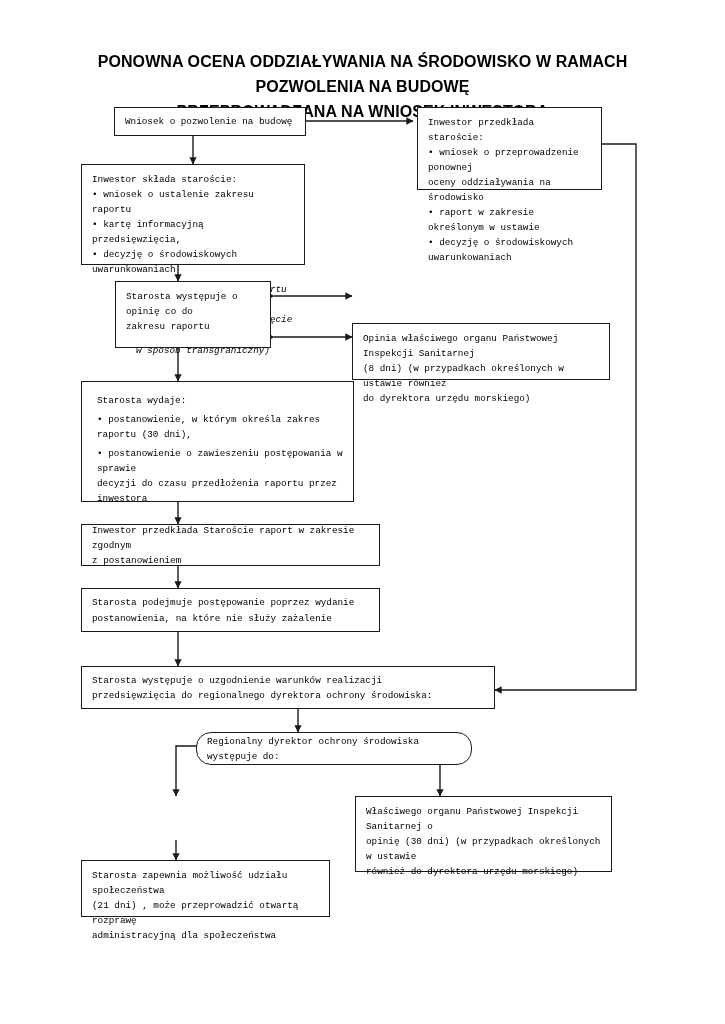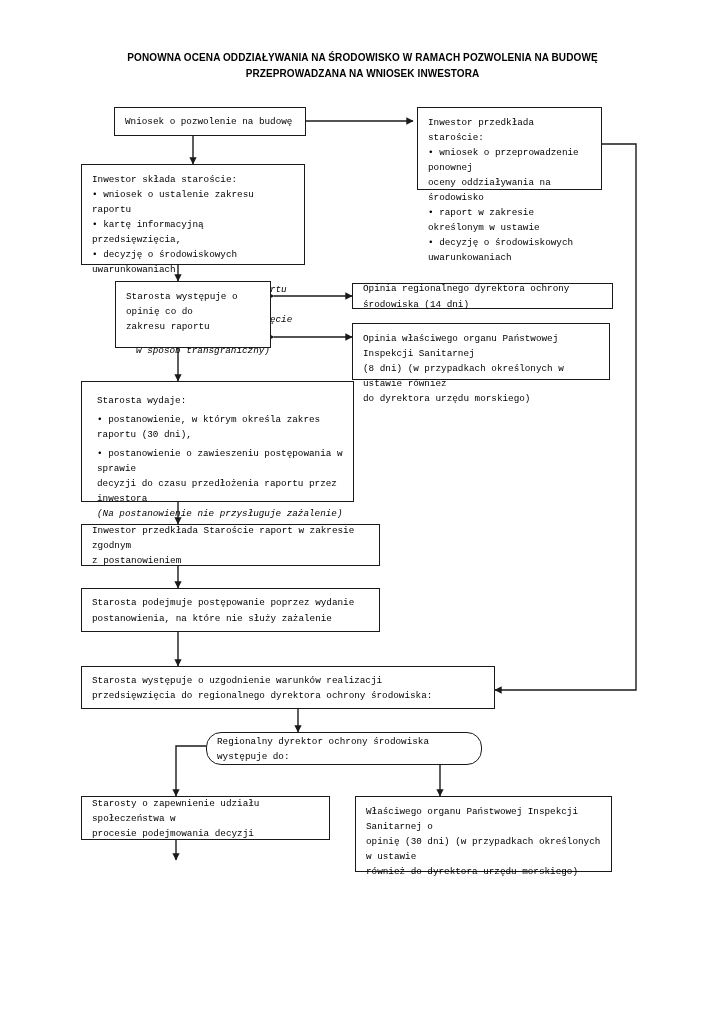--- a/index.html
+++ b/index.html
@@ -28,21 +28,21 @@
     width: 725px;
     height: 1024px;
     pointer-events: none;
   }
   .title {
     position: absolute;
     left: 60px;
     top: 50px;
     width: 605px;
     text-align: center;
-    font-size: 10px;
+    font-size: 16px;
     font-weight: bold;
     line-height: 1.55;
     letter-spacing: 0.1px;
   }
   .node {
     position: absolute;
     box-sizing: border-box;
     border: 1.3px solid #1a1a1a;
     background: #ffffff;
     font-size: 9.3px;
@@ -136,62 +136,59 @@
     <p class="ital" style="margin-top:5px;margin-left:44px;">(Określenie zakresu raportu jest obowiązkowe,
 tylko jeżeli przedsięwzięcie może oddziaływać
 w sposób transgraniczny)</p>
   </div>
 
   <div class="node" style="left:95px; top:281px; width:156px; height:67px;margin-left:20px;">
     <p>Starosta występuje o opinię co do
 zakresu raportu</p>
   </div>
 
-  <div class="node vcenter" style="left:352px; top:283px; width:261px; height:26px;">
-    <p>Opinia regionalnego dyrektora ochrony środowiska (14 dni)</p>
-  </div>
 
   <div class="node" style="left:352px; top:323px; width:258px; height:57px;">
     <p>Opinia właściwego organu Państwowej Inspekcji Sanitarnej
 (8 dni) (w przypadkach określonych w ustawie również
 do dyrektora urzędu morskiego)</p>
   </div>
 
   <div class="node" style="left:81px; top:381px; width:273px; height:121px; padding-top:11px; padding-left:15px;">
     <p>Starosta  wydaje:</p>
     <p style="margin-top:4px;">• postanowienie, w którym określa zakres raportu (30 dni),</p>
     <p style="margin-top:4px;">• postanowienie o zawieszeniu postępowania w sprawie
 decyzji do czasu przedłożenia raportu przez inwestora</p>
-    <p class="ital">(Na postanowienie nie przysługuje zażalenie)</p>
   </div>
 
   <div class="node vcenter" style="left:81px; top:524px; width:299px; height:42px;">
     <p>Inwestor przedkłada Staroście raport w zakresie zgodnym
 z postanowieniem</p>
   </div>
 
   <div class="node vcenter" style="left:81px; top:588px; width:299px; height:44px;">
     <p>Starosta podejmuje postępowanie poprzez wydanie
 postanowienia, na które nie służy zażalenie</p>
   </div>
 
   <div class="node vcenter" style="left:81px; top:666px; width:414px; height:43px;">
     <p>Starosta występuje o uzgodnienie warunków realizacji
 przedsięwzięcia do regionalnego dyrektora ochrony środowiska:</p>
   </div>
 
-  <div class="node vcenter" style="left:206px; top:732px; width:276px; height:33px; padding-left:10px;border-radius:15px;">
+  <div class="node vcenter" style="left:196px; top:732px; width:276px; height:33px; padding-left:10px;border-radius:15px;">
     <p>Regionalny dyrektor ochrony środowiska występuje do:</p>
   </div>
 
-  <div class="node vcenter" style="left:81px; top:796px; width:249px; height:44px;">
-    <p>Starosty o zapewnienie udziału społeczeństwa w
-procesie podejmowania decyzji</p>
-  </div>
 
   <div class="node" style="left:355px; top:796px; width:257px; height:76px;">
     <p>Właściwego organu Państwowej Inspekcji Sanitarnej o
 opinię (30 dni) (w przypadkach określonych w ustawie
 również do dyrektora urzędu morskiego)</p>
   </div>
 
+  <div class="node" style="left:81px; top:860px; width:249px; height:57px;">
+    <p>Starosta zapewnia możliwość udziału społeczeństwa
+(21 dni) , może przeprowadzić otwartą rozprawę
+administracyjną dla społeczeństwa</p>
+  </div>
 
 </div>
 
 </body></html>

